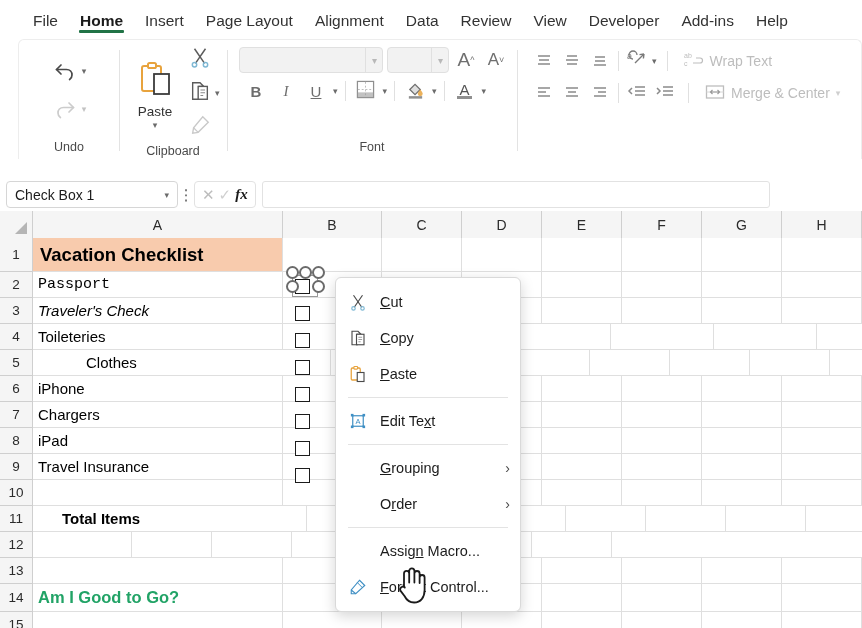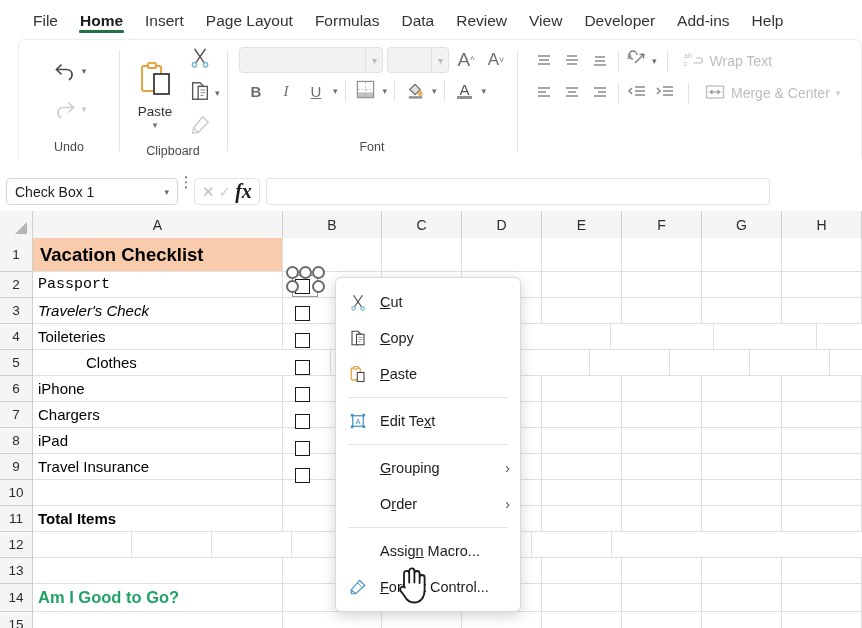--- a/index.html
+++ b/index.html
@@ -85,37 +85,37 @@
   }
   .vsep { width:1px; height:20px; background:#e0e0e0; margin:0 3px; }
 
   
   .align-col { display:flex; flex-direction:column; gap:6px; padding:4px 8px 0 8px; }
   .align-row { display:flex; align-items:center; gap:2px; }
   .wrap-btn { display:flex; align-items:center; gap:6px; color:#bdbdbd; font-size:14px; padding-left:6px; }
 
   
   .fbar {
-    position:absolute; left:0; top:178px; width:780px; height:48px;
-    background:#ffffff; display:flex; align-items:flex-start; padding:0 6px;
+    position:absolute; left:0; top:171px; width:780px; height:48px;
+    background:#ffffff; display:flex; align-items:center; padding:0 6px;
     border-bottom:1px solid #e6e6e6;
   }
   .namebox {
     width:172px; height:27px; background:#fff; border:1px solid #d6d6d6; border-radius:4px;
     display:flex; align-items:center; padding:0 8px; font-size:14px; color:#1b1b1b;
     justify-content:space-between;
   }
   .kebab { width:16px; text-align:center; color:#5b5b5b; font-size:15px; letter-spacing:0; line-height:8px;}
   .fxgroup {
     display:flex; align-items:center; gap:4px; height:27px;
     border:1px solid #e2e2e2; border-radius:4px; padding:0 7px; background:#fff;
   }
   .fx-x { color:#bdbdbd; font-size:15px; }
   .fx-chk { color:#cfcfcf; font-size:15px; }
-  .fx-fx { color:#1b1b1b; font-size:20px; font-style:italic; font-family:"Liberation Serif", serif; font-weight:bold;}
+  .fx-fx { color:#1b1b1b; font-size:15px; font-style:italic; font-family:"Liberation Serif", serif; font-weight:bold;}
   .formula-input {
     flex:1; height:27px; margin-left:6px; margin-right:4px;
     border:1px solid #e2e2e2; border-radius:3px; background:#fff;
   }
 
   
   .gridwrap { position:absolute; left:0; top:211px; width:862px; height:417px; background:#fff; }
   .colhdr {
     position:absolute; left:0; top:0; height:27px; width:862px;
     background:#f5f5f5; border-bottom:1px solid #cfcfcf; display:flex;
@@ -181,21 +181,21 @@
 </head>
 <body>
 
 <div id="app">
 
   <div class="tabbar" id="tabbar">
       <div class="tab">File</div>
       <div class="tab active">Home</div>
       <div class="tab">Insert</div>
       <div class="tab">Page Layout</div>
-      <div class="tab">Formulas</div>
+      <div class="tab">Alignment</div>
       <div class="tab">Data</div>
       <div class="tab">Review</div>
       <div class="tab">View</div>
       <div class="tab">Developer</div>
       <div class="tab">Add-ins</div>
       <div class="tab">Help</div>
     </div>
 
   <div class="ribbon">
     <div class="ribbon-inner">
@@ -564,21 +564,21 @@
           <div class="gcell" style="width: 250px; min-width: 250px;"></div>
           <div class="gcell" style="width: 99px; min-width: 99px;"></div>
           <div class="gcell" style="width: 80px; min-width: 80px;"></div>
           <div class="gcell" style="width: 80px; min-width: 80px;"></div>
           <div class="gcell" style="width: 80px; min-width: 80px;"></div>
           <div class="gcell" style="width: 80px; min-width: 80px;"></div>
           <div class="gcell" style="width: 80px; min-width: 80px;"></div>
           <div class="gcell" style="width: 80px; min-width: 80px;"></div>
         </div>
         <div class="grow" style="height: 26px;">
-          <div class="gcell bold" style="width: 250px; min-width: 250px;">Total Items</div>
+          <div class="gcell bold" style="width: 250px; min-width: 250px; margin-left: 24px;">Total Items</div>
           <div class="gcell" style="width: 99px; min-width: 99px;"></div>
           <div class="gcell" style="width: 80px; min-width: 80px;"></div>
           <div class="gcell" style="width: 80px; min-width: 80px;"></div>
           <div class="gcell" style="width: 80px; min-width: 80px;"></div>
           <div class="gcell" style="width: 80px; min-width: 80px;"></div>
           <div class="gcell" style="width: 80px; min-width: 80px;"></div>
           <div class="gcell" style="width: 80px; min-width: 80px;"></div>
         </div>
         <div class="grow" style="height: 26px;">
           <div class="gcell" style="width: 99px; min-width: 99px;"></div>

